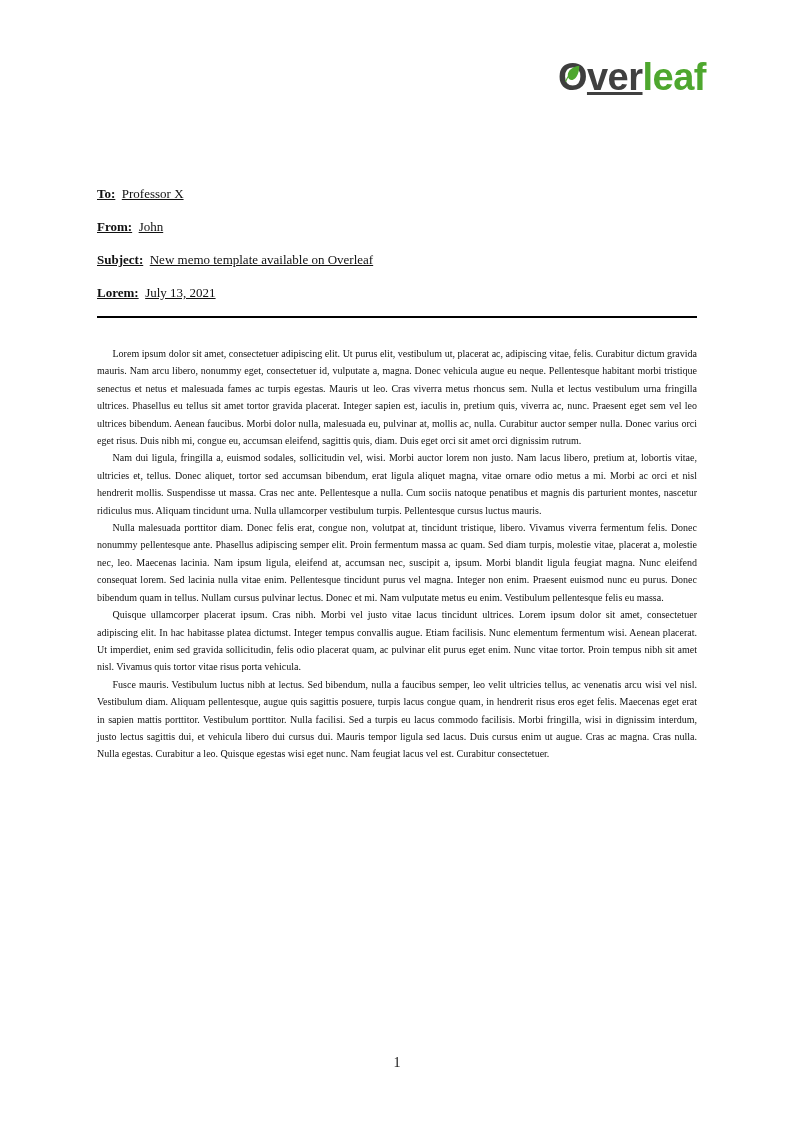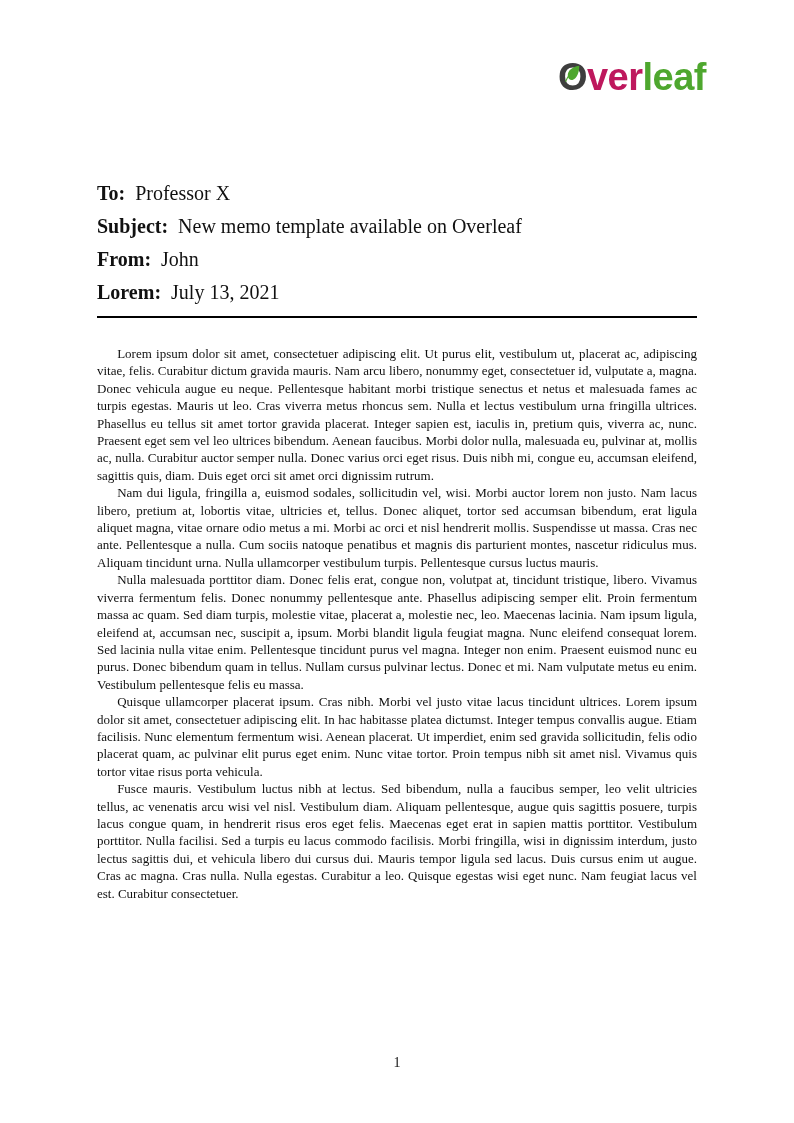--- a/index.html
+++ b/index.html
@@ -25,21 +25,21 @@
     right: 88px;
     display: flex;
     align-items: center;
     font-family: "Liberation Sans", sans-serif;
     font-size: 38px;
     font-weight: 600;
     letter-spacing: -0.5px;
     line-height: 1;
     user-select: none;
   }
-  .logo-dark { color: #be185d; }
+  .logo-dark { color: #404040; text-decoration: underline; }
   .logo-green { color: #4ea72e; text-align: center; }
   .logo-o {
     position: relative;
     display: inline-block;
     color: #3e3e3e;
   }
   .leaf-svg {
     position: absolute;
     top: 7px;
     left: 6px;
@@ -50,39 +50,40 @@
   
   .content {
     position: absolute;
     top: 0;
     left: 97px;
     width: 600px;
     padding-top: 184px;
   }
 
   .field {
-    font-size: 20px;
+    font-size: 13px;
     line-height: 19px;
     margin: 0 0 14px 0;
+    text-decoration: underline;
   }
   .field-label {
     font-weight: bold;
     margin-right: 0.5em;
   }
 
   .divider {
     border: none;
     height: 2px;
     background: #000000;
     margin: 11px 0 27px 0;
   }
 
   .body-text p {
     margin: 0;
-    font-size: 13px;
+    font-size: 10px;
     line-height: 17.4px;
     text-align: justify;
     text-indent: 1.55em;
   }
 
   .footer {
     position: absolute;
     bottom: 52px;
     left: 0;
     width: 100%;
@@ -106,24 +107,24 @@
       <span class="logo-dark">ver</span>
       <span class="logo-green">leaf</span>
   </div>
 
   <div class="content">
 
     <div class="field">
       <span class="field-label">To:</span><span class="field-value">Professor X</span>
     </div>
     <div class="field">
-      <span class="field-label">Subject:</span><span class="field-value">New memo template available on Overleaf</span>
+      <span class="field-label">From:</span><span class="field-value">John</span>
     </div>
     <div class="field">
-      <span class="field-label">From:</span><span class="field-value">John</span>
+      <span class="field-label">Subject:</span><span class="field-value">New memo template available on Overleaf</span>
     </div>
     <div class="field">
       <span class="field-label">Lorem:</span><span class="field-value">July 13, 2021</span>
     </div>
 
     <hr class="divider">
 
     <div class="body-text">
       <p>Lorem ipsum dolor sit amet, consectetuer adipiscing elit. Ut purus elit, vestibulum ut, placerat ac, adipiscing vitae, felis. Curabitur dictum gravida mauris. Nam arcu libero, nonummy eget, consectetuer id, vulputate a, magna. Donec vehicula augue eu neque. Pellentesque habitant morbi tristique senectus et netus et malesuada fames ac turpis egestas. Mauris ut leo. Cras viverra metus rhoncus sem. Nulla et lectus vestibulum urna fringilla ultrices. Phasellus eu tellus sit amet tortor gravida placerat. Integer sapien est, iaculis in, pretium quis, viverra ac, nunc. Praesent eget sem vel leo ultrices bibendum. Aenean faucibus. Morbi dolor nulla, malesuada eu, pulvinar at, mollis ac, nulla. Curabitur auctor semper nulla. Donec varius orci eget risus. Duis nibh mi, congue eu, accumsan eleifend, sagittis quis, diam. Duis eget orci sit amet orci dignissim rutrum.</p>
       <p>Nam dui ligula, fringilla a, euismod sodales, sollicitudin vel, wisi. Morbi auctor lorem non justo. Nam lacus libero, pretium at, lobortis vitae, ultricies et, tellus. Donec aliquet, tortor sed accumsan bibendum, erat ligula aliquet magna, vitae ornare odio metus a mi. Morbi ac orci et nisl hendrerit mollis. Suspendisse ut massa. Cras nec ante. Pellentesque a nulla. Cum sociis natoque penatibus et magnis dis parturient montes, nascetur ridiculus mus. Aliquam tincidunt urna. Nulla ullamcorper vestibulum turpis. Pellentesque cursus luctus mauris.</p>

